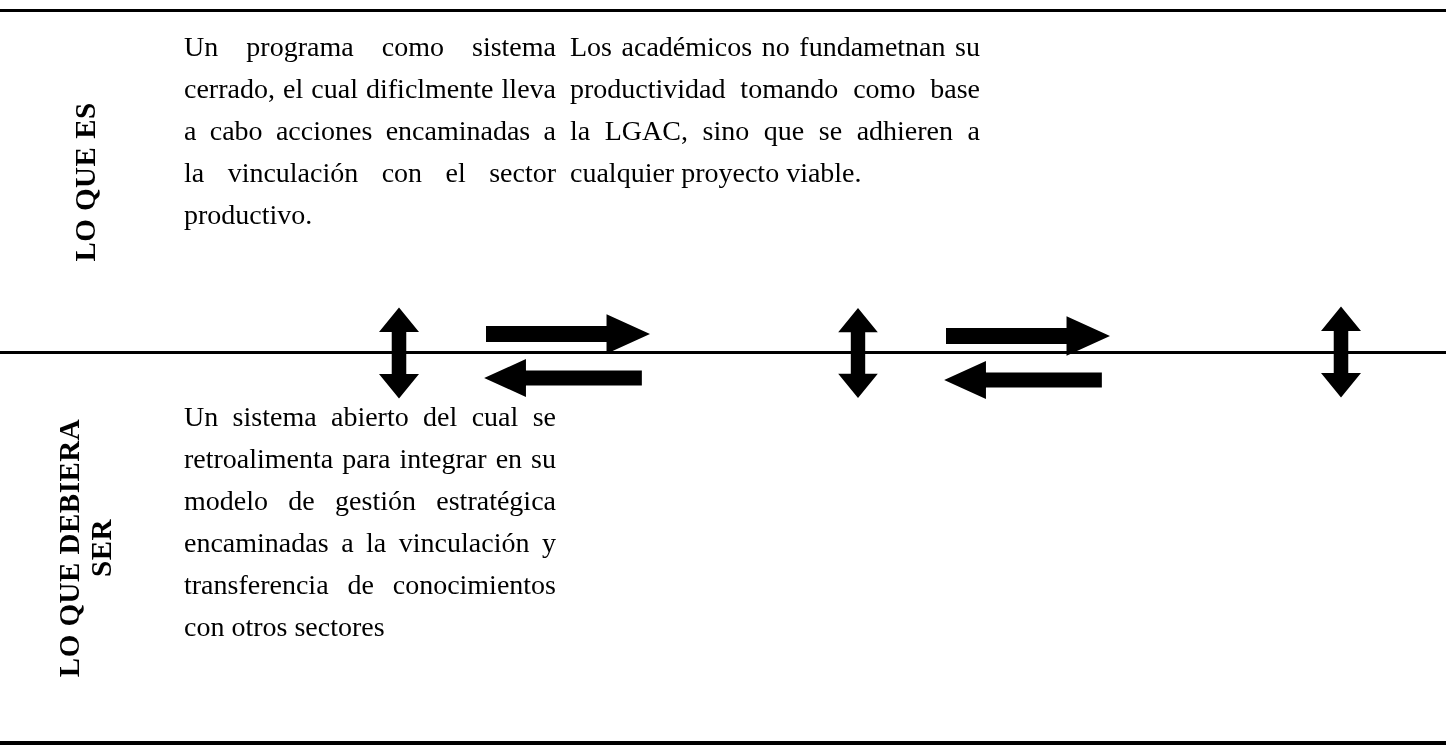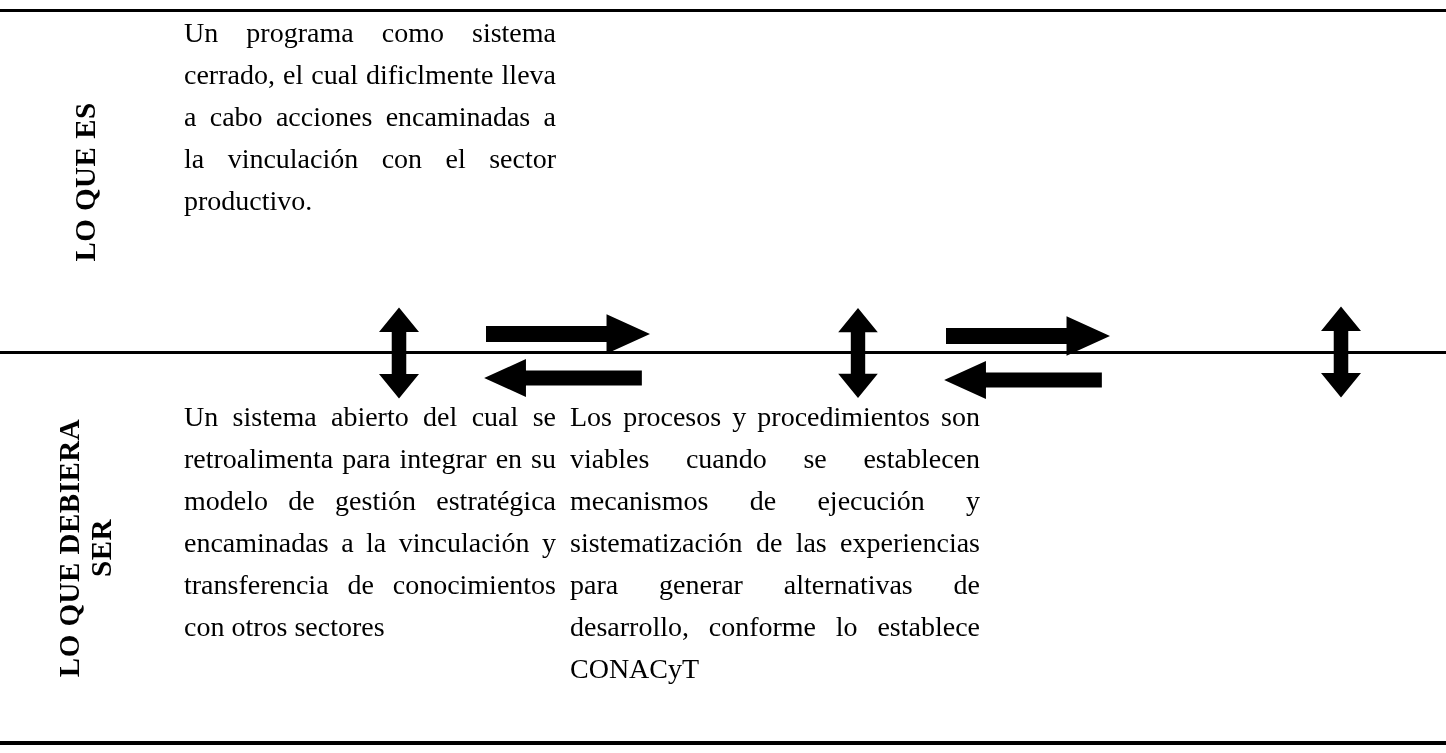--- a/index.html
+++ b/index.html
@@ -54,21 +54,21 @@
   }
   .rot-single { white-space: nowrap; }
   .rot-wrap   { width: 270px; }
 
   .text-cell {
     font-size: 28px;
     line-height: 42px;
     text-align: justify;
     text-justify: inter-word;
   }
-  .row-top .text-cell    { padding-top: 0; }
+  .row-top .text-cell    { padding-top: 14px; }
   .row-bottom .text-cell { padding-top: 42px; }
 
   .arrow { position: absolute; }
   .arrow svg { display: block; }
   .arrow path { fill: #000000; }
 
   #varrow1 { left: 379px;  top: 306px; }
   #varrow2 { left: 838px;  top: 308px; }
   #varrow3 { left: 1321px; top: 306px; }
   #rarrow1 { left: 486px;  top: 314px; }
@@ -81,30 +81,30 @@
 
 <div class="page">
 
   <div class="hline" id="line-top"></div>
 
   <div class="grid row-top">
     <div class="label-cell">
       <div class="rot rot-single">LO QUE ES</div>
     </div>
     <div class="text-cell">Un programa como sistema cerrado, el cual dificlmente lleva a cabo acciones encaminadas a la vinculación con el sector productivo.</div>
+    <div class="text-cell">Los académicos no fundametnan su productividad tomando como base la LGAC, sino que se adhieren a cualquier proyecto viable.</div>
   </div>
 
   <div class="hline" id="line-mid"></div>
 
   <div class="grid row-bottom">
     <div class="label-cell">
       <div class="rot rot-wrap">LO QUE DEBIERA SER</div>
     </div>
     <div class="text-cell">Un sistema abierto del cual se retroalimenta para integrar en su modelo de gestión estratégica encaminadas a la vinculación y transferencia de conocimientos con otros sectores</div>
-    <div class="text-cell">Los procesos y procedimientos son viables cuando se establecen mecanismos de ejecución y sistematización de las experiencias para generar alternativas de desarrollo, conforme lo establece CONACyT</div>
   </div>
 
   <div class="hline" id="line-bottom"></div>
 
   <div class="arrow" id="varrow1">
     <svg width="40" height="94" viewBox="0 0 44 100">
         <path d="M22 0 L44 27 L30 27 L30 73 L44 73 L22 100 L0 73 L14 73 L14 27 L0 27 Z"></path>
       </svg>
   </div>
   <div class="arrow" id="varrow2">

